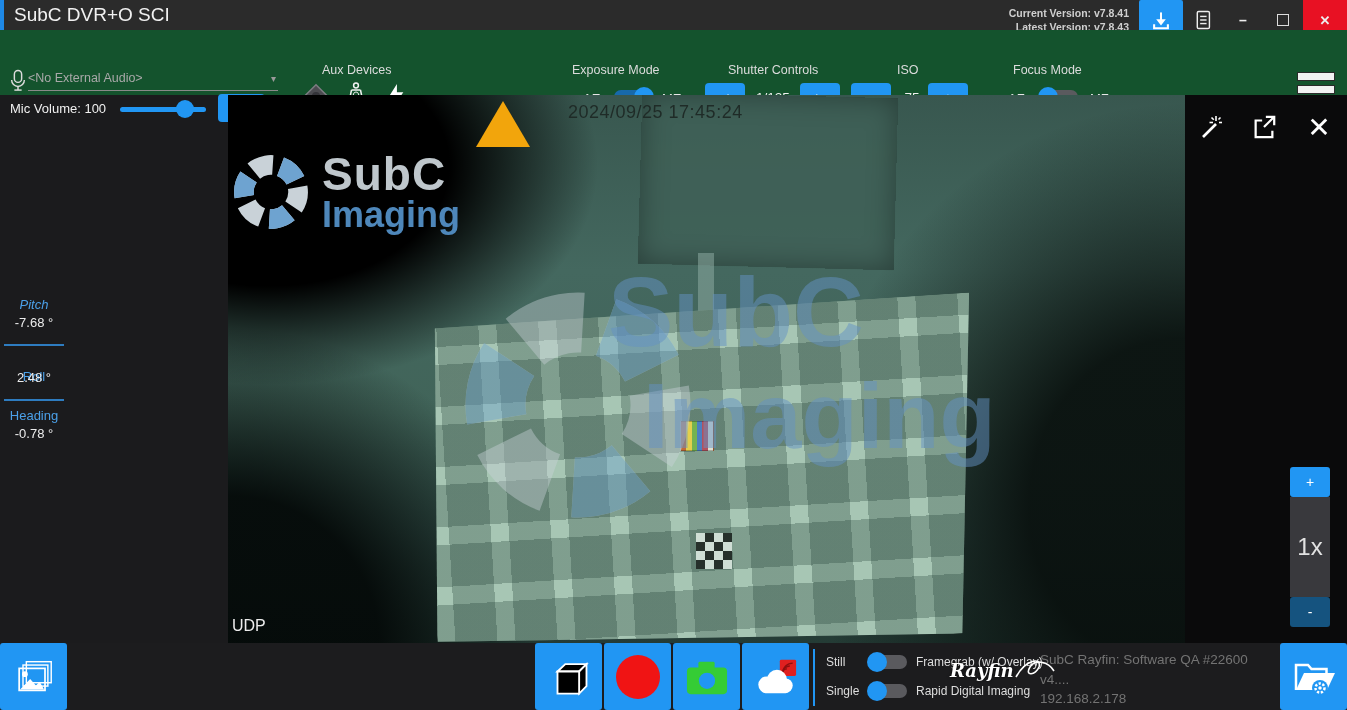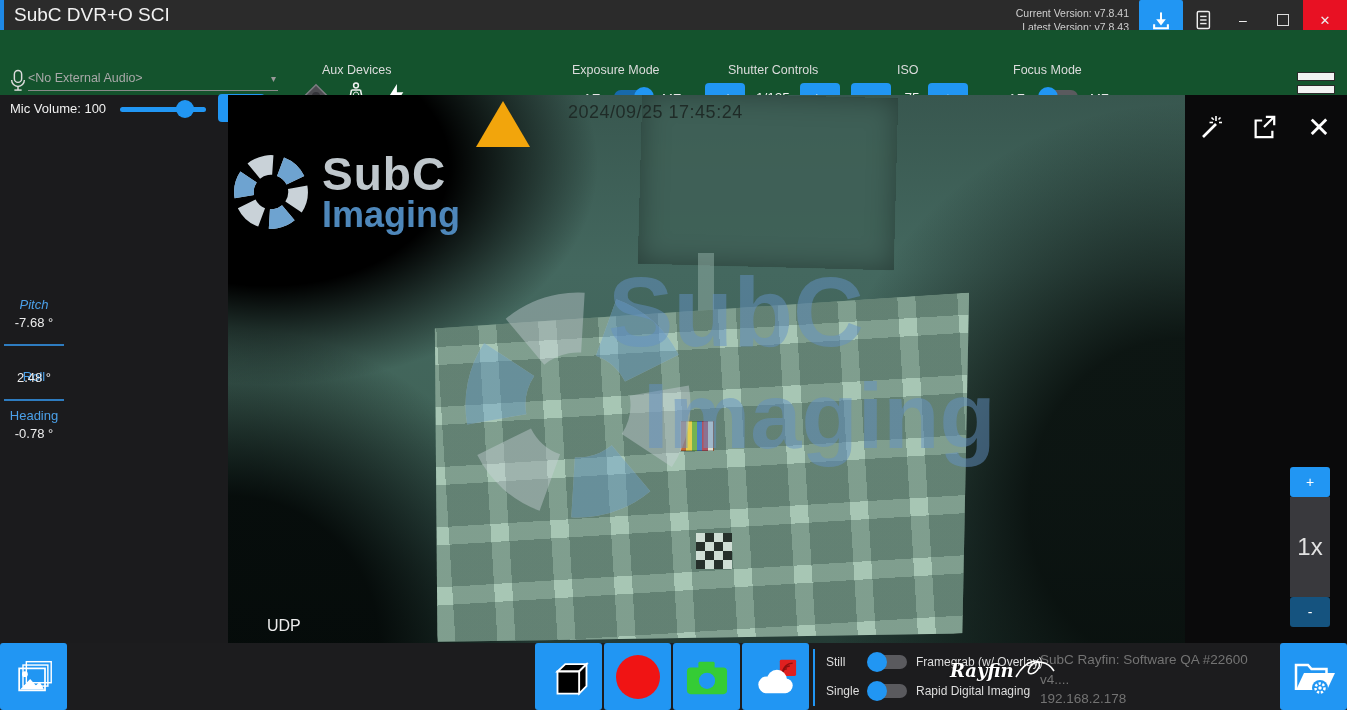--- a/index.html
+++ b/index.html
@@ -5,21 +5,21 @@
   html,body{margin:0;padding:0;background:#000;}
   #app{position:relative;width:1347px;height:710px;overflow:hidden;
        font-family:"Liberation Sans",sans-serif;background:#1b1b1d;
        -webkit-user-select:none;user-select:none;}
   .abs{position:absolute;}
 
   
   .titlebar{left:0;top:0;width:1347px;height:30px;background:#2b2b2b;}
   .title-accent{left:0;top:0;width:4px;height:30px;background:#1e88e5;}
   .app-title{left:14px;top:0;height:30px;line-height:30px;color:#f1f1f1;font-size:19px;}
-  .tb-right{right:0;top:0;height:40px;display:flex;align-items:stretch;}
+  .tb-right{right:0;top:0;height:40px;display:flex;align-items:stretch;font-weight:bold;}
   .version-block{display:flex;flex-direction:column;justify-content:center;
        padding:0 10px;color:#cfcfcf;font-size:10.5px;text-align:right;line-height:1.35;}
   .tb-btn{width:40px;display:flex;align-items:center;justify-content:center;
        color:#eee;font-size:14px;cursor:pointer;}
   .tb-btn.download{width:44px;background:#2196f3;border-radius:2px;}
   .tb-btn.close{width:44px;background:#e81123;font-size:13px;}
   .max-box{width:10px;height:10px;border:1.5px solid #ddd;display:inline-block;}
 
   
   .toolbar{left:0;top:30px;width:1347px;height:65px;background:#14532d;}
@@ -75,21 +75,21 @@
   .vid-logo-text div:first-child{font-size:46px;font-weight:bold;color:#bfc7cc;line-height:1.0;letter-spacing:1px;}
   .vid-logo-text div:last-child{font-size:36px;font-weight:bold;color:#4e87ba;line-height:1.0;}
   .timestamp{left:340px;top:7px;font-size:18px;color:#1f2b27;letter-spacing:.5px;}
   .warn-triangle{left:248px;top:6px;width:0;height:0;border-left:27px solid transparent;
      border-right:27px solid transparent;border-bottom:46px solid #f2a50c;}
   .wm-subc{left:380px;top:168px;font-size:98px;font-weight:bold;color:rgba(100,145,195,.5);line-height:1;}
   .wm-imaging{left:415px;top:275px;font-size:92px;font-weight:bold;color:rgba(100,145,195,.5);line-height:1;}
   .wm-aperture{left:225px;top:185px;opacity:.42;}
   .text-overlay{left:4px;top:258px;font-size:28px;font-weight:bold;color:rgba(15,15,15,.4);
      -webkit-text-stroke:1.4px #f0f0f0;letter-spacing:1px;}
-  .protocol{left:4px;bottom:8px;font-size:16px;color:#ececec;margin-left:35px;}
+  .protocol{left:4px;bottom:8px;font-size:16px;color:#ececec;}
 
   
   .right-panel{left:1185px;top:95px;width:162px;height:548px;background:#0a0a0b;}
   .vid-icon{top:110px;width:32px;height:34px;display:flex;align-items:center;justify-content:center;
      color:#fff;cursor:pointer;}
   .zoom-strip{left:1290px;top:467px;width:40px;}
   .zoom-btn{width:40px;height:30px;border-radius:3px;font-size:14px;}
   .zoom-mid{width:40px;height:100px;background:#39393d;display:flex;align-items:center;
      justify-content:center;color:#e2e2e2;font-size:24px;}
   .zoom-out{background:#15537f;}

